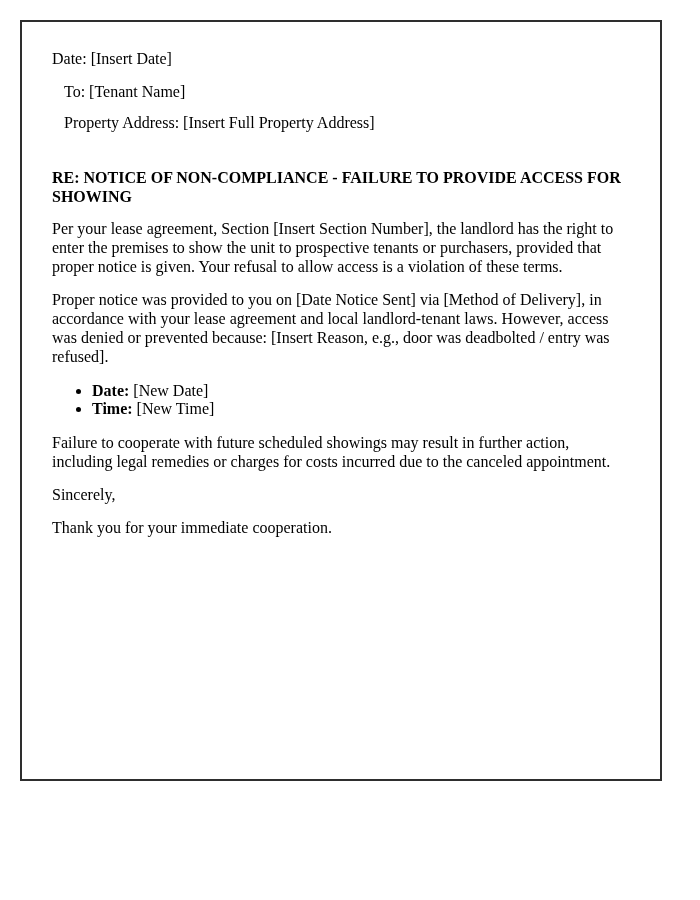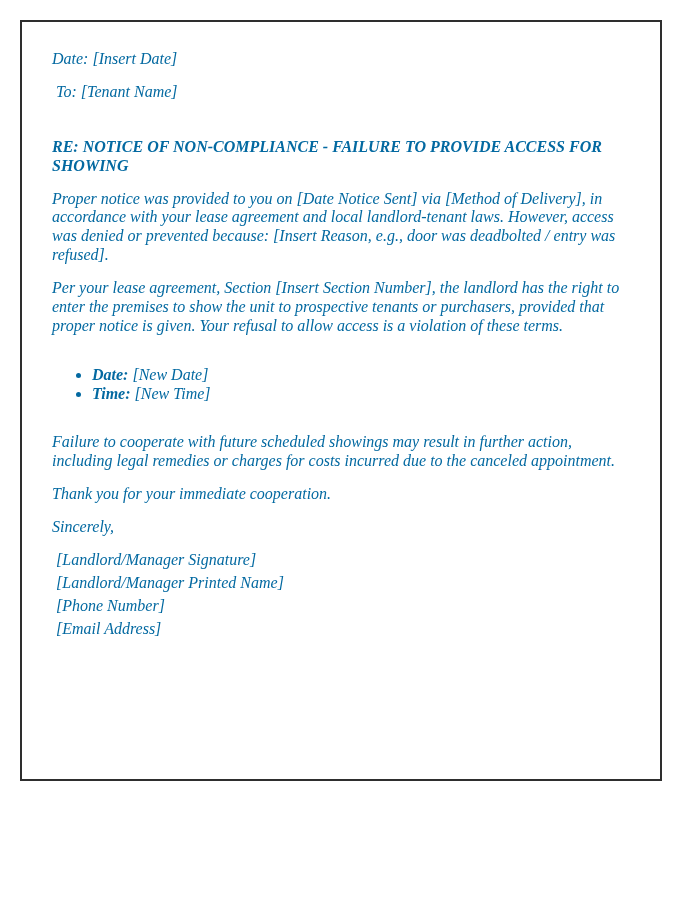--- a/index.html
+++ b/index.html
@@ -9,22 +9,21 @@
     width: 700px;
     height: 900px;
     overflow: hidden;
   }
   .canvas {
     position: relative;
     width: 700px;
     height: 900px;
     background: #ffffff;
     font-family: "Liberation Serif", "DejaVu Serif", serif;
-    color: #0369a1;
-    font-style: italic;
+    color: #000000;
   }
   .page {
     position: absolute;
     left: 20px;
     top: 20px;
     width: 642px;
     height: 761px;
     box-sizing: border-box;
     border: 2px solid #2e2e2e;
     background: #ffffff;
@@ -33,67 +32,62 @@
     line-height: 1.18;
   }
   .para {
     margin: 14px 0;
   }
   .subject {
     font-weight: bold;
     margin-top: 36px;
   }
   .line {
-    margin: 4px;
+    margin: 12px;
   }
   ul.reschedule-list {
-    margin: 30px 0;
+    margin: 15px 0;
     padding-left: 40px;
     list-style-type: disc;
   }
   ul.reschedule-list li {
     margin: 0;
   }
   .bullet-label {
     font-weight: bold;
   }
 </style>
 </head>
 <body>
 
 <div class="canvas">
   <div class="page">
 
     <p class="para">Date: [Insert Date]</p>
 
     <div class="para">
       <div class="line">To: [Tenant Name]</div>
+      <div class="line">Property Address: [Insert Full Property Address]</div>
     </div>
 
     <p class="para subject">RE: NOTICE OF NON-COMPLIANCE - FAILURE TO PROVIDE ACCESS FOR SHOWING</p>
 
 
 
+    <p class="para">Per your lease agreement, Section [Insert Section Number], the landlord has the right to enter the premises to show the unit to prospective tenants or purchasers, provided that proper notice is given. Your refusal to allow access is a violation of these terms.</p>
+
     <p class="para">Proper notice was provided to you on [Date Notice Sent] via [Method of Delivery], in accordance with your lease agreement and local landlord-tenant laws. However, access was denied or prevented because: [Insert Reason, e.g., door was deadbolted / entry was refused].</p>
-
-    <p class="para">Per your lease agreement, Section [Insert Section Number], the landlord has the right to enter the premises to show the unit to prospective tenants or purchasers, provided that proper notice is given. Your refusal to allow access is a violation of these terms.</p>
 
 
     <ul class="reschedule-list">
       <li><span class="bullet-label">Date:</span> <span>[New Date]</span></li>
       <li><span class="bullet-label">Time:</span> <span>[New Time]</span></li>
     </ul>
 
     <p class="para">Failure to cooperate with future scheduled showings may result in further action, including legal remedies or charges for costs incurred due to the canceled appointment.</p>
 
+    <p class="para">Sincerely,</p>
+
     <p class="para">Thank you for your immediate cooperation.</p>
 
-    <p class="para">Sincerely,</p>
-
-    <div class="para">
-      <div class="line">[Landlord/Manager Signature]</div>
-      <div class="line">[Landlord/Manager Printed Name]</div>
-      <div class="line">[Phone Number]</div>
-      <div class="line">[Email Address]</div>
-    </div>
 
   </div>
 </div>
 
 </body></html>

